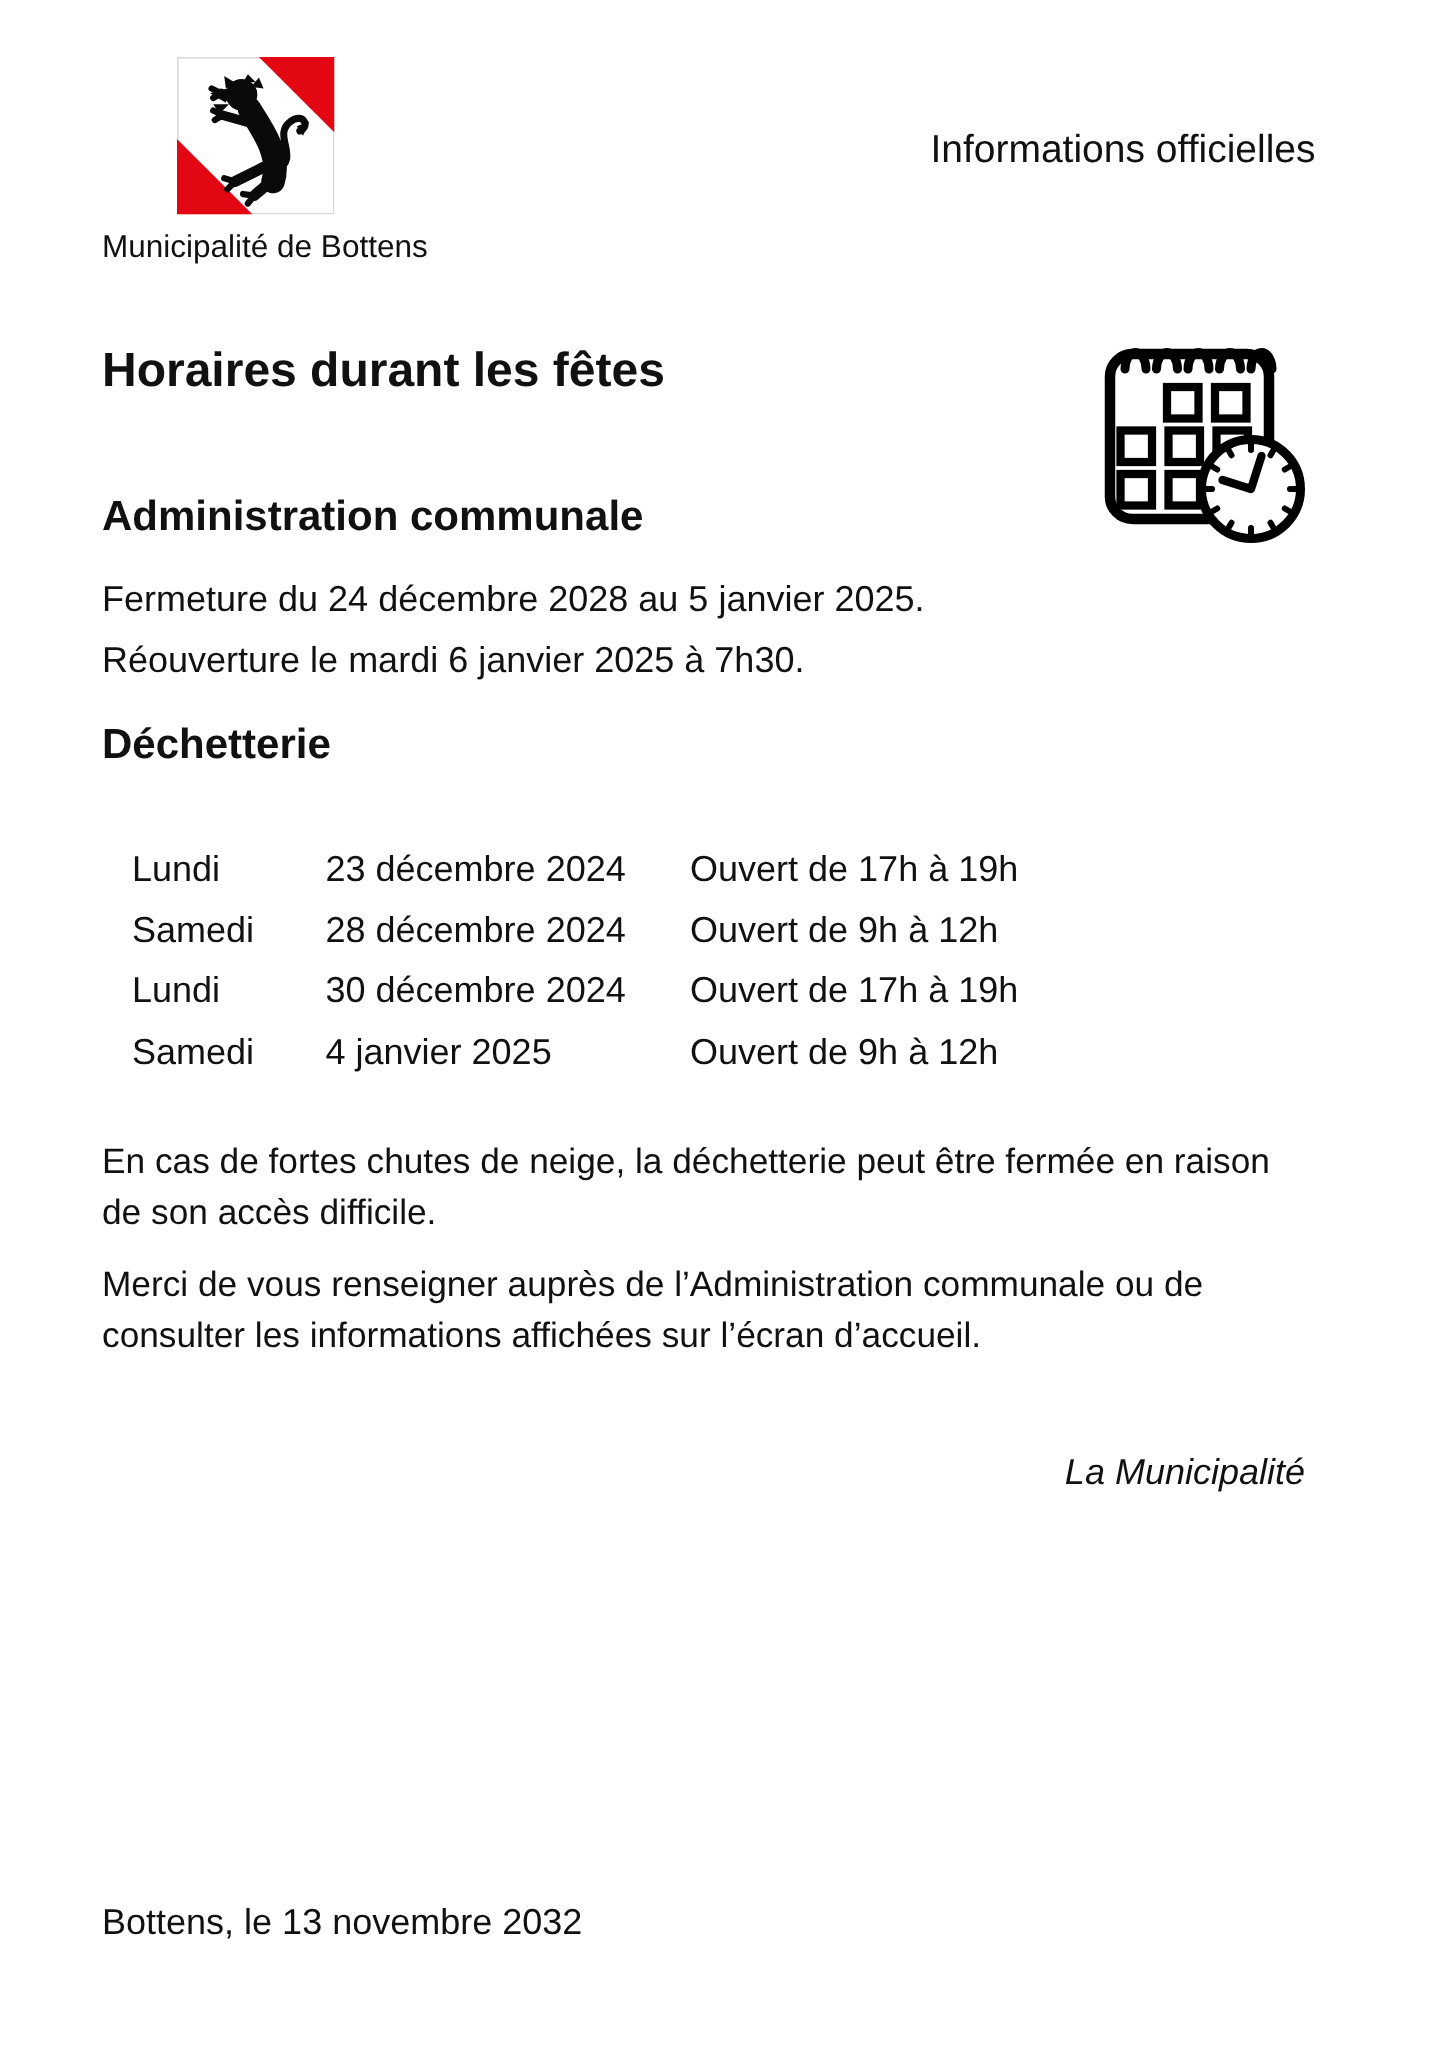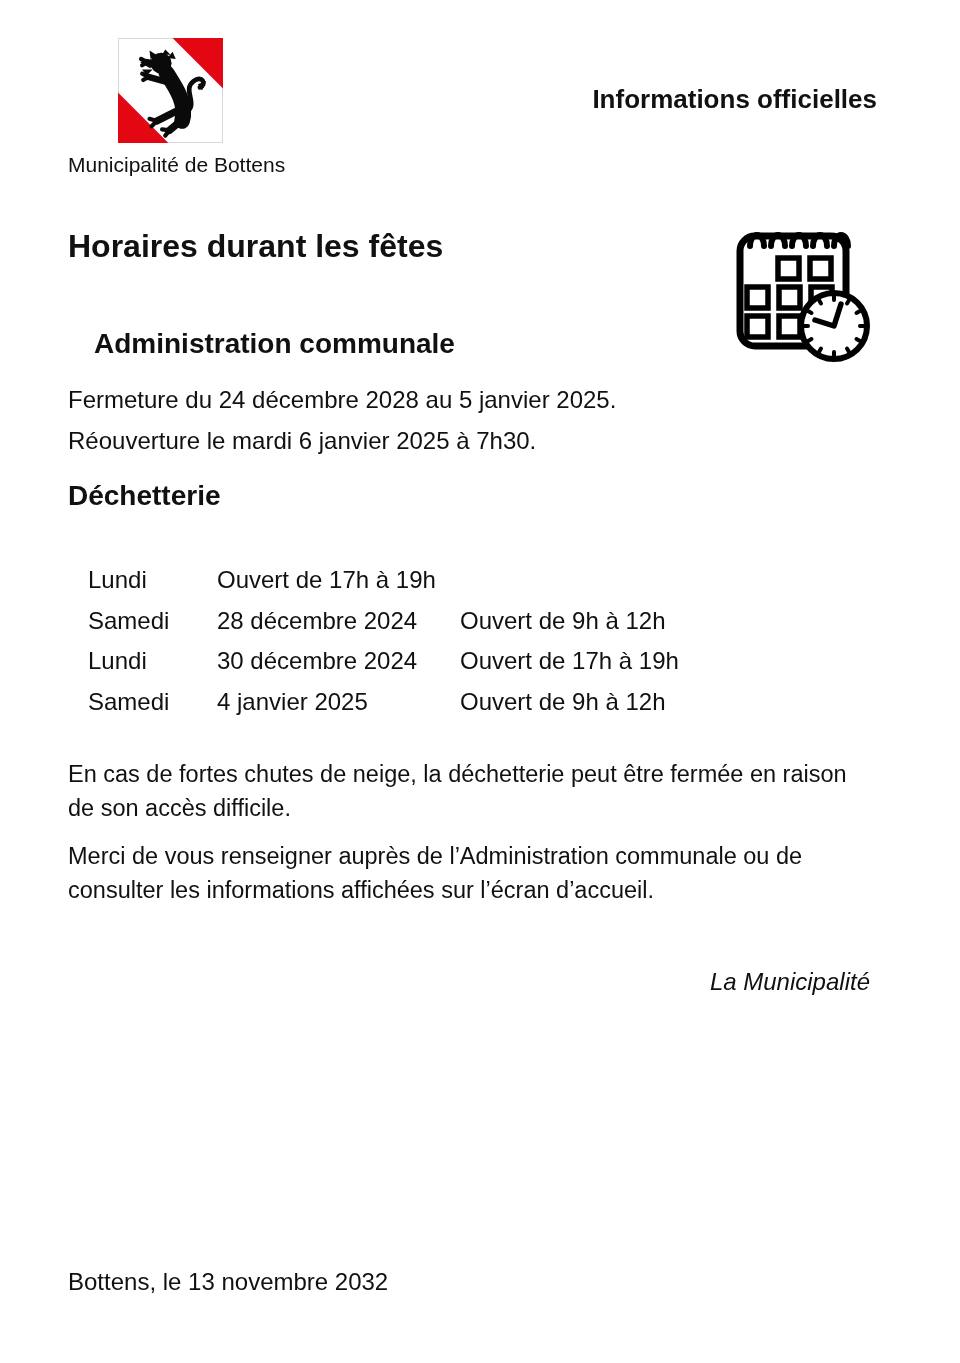--- a/index.html
+++ b/index.html
@@ -3,25 +3,25 @@
 <meta charset="utf-8">
 <style>
   html,body{margin:0;padding:0;background:#ffffff;}
   .page{
     position:relative;width:960px;height:1363px;background:#ffffff;
     font-family:"Liberation Sans","DejaVu Sans",sans-serif;color:#111111;overflow:hidden;
   }
   .abs{position:absolute;}
   .logo-box{left:118px;top:38px;width:105px;height:105px;}
   .org-name{left:68px;top:153px;font-size:21px;}
-  .doc-type{left:400px;top:84px;width:477px;text-align:right;font-size:26px;font-weight:bold;}
+  .doc-type{left:400px;top:84px;width:477px;text-align:right;font-size:26px;font-weight:normal;}
   .page-title{left:68px;top:228px;font-size:32px;font-weight:bold;text-align:center;}
   .cal-icon{left:733px;top:220px;width:140px;height:150px;}
   .section-heading{font-size:28px;font-weight:bold;}
-  .admin-heading{left:68px;top:328px;margin-left:26px;}
+  .admin-heading{left:68px;top:328px;}
   .admin-lines{left:68px;top:379px;font-size:24px;line-height:41px;}
   .dech-heading{left:68px;top:480px;}
   .schedule{left:68px;top:560px;font-size:24px;}
   .sched-row{display:flex;height:40.5px;align-items:center;}
   .sched-day{width:129px;flex:0 0 auto;margin-left:20px;}
   .sched-date{width:243px;flex:0 0 auto;}
   .sched-hours{flex:1 1 auto;}
   .note{left:68px;font-size:23.5px;line-height:34px;width:800px;}
   .note1{top:757px;}
   .note2{top:839px;}
@@ -94,20 +94,21 @@
   <div class="abs admin-lines">
     <div>Fermeture du 24 décembre 2028 au 5 janvier 2025.</div>
     <div>Réouverture le mardi 6 janvier 2025 à 7h30.</div>
   </div>
 
   <div class="abs section-heading dech-heading">Déchetterie</div>
 
   <div class="abs schedule">
     <div class="sched-row">
       <span class="sched-day">Lundi</span>
+      <span class="sched-date">23 décembre 2024</span>
       <span class="sched-hours">Ouvert de 17h à 19h</span>
     </div>
     <div class="sched-row">
       <span class="sched-day">Samedi</span>
       <span class="sched-date">28 décembre 2024</span>
       <span class="sched-hours">Ouvert de 9h à 12h</span>
     </div>
     <div class="sched-row">
       <span class="sched-day">Lundi</span>
       <span class="sched-date">30 décembre 2024</span>

